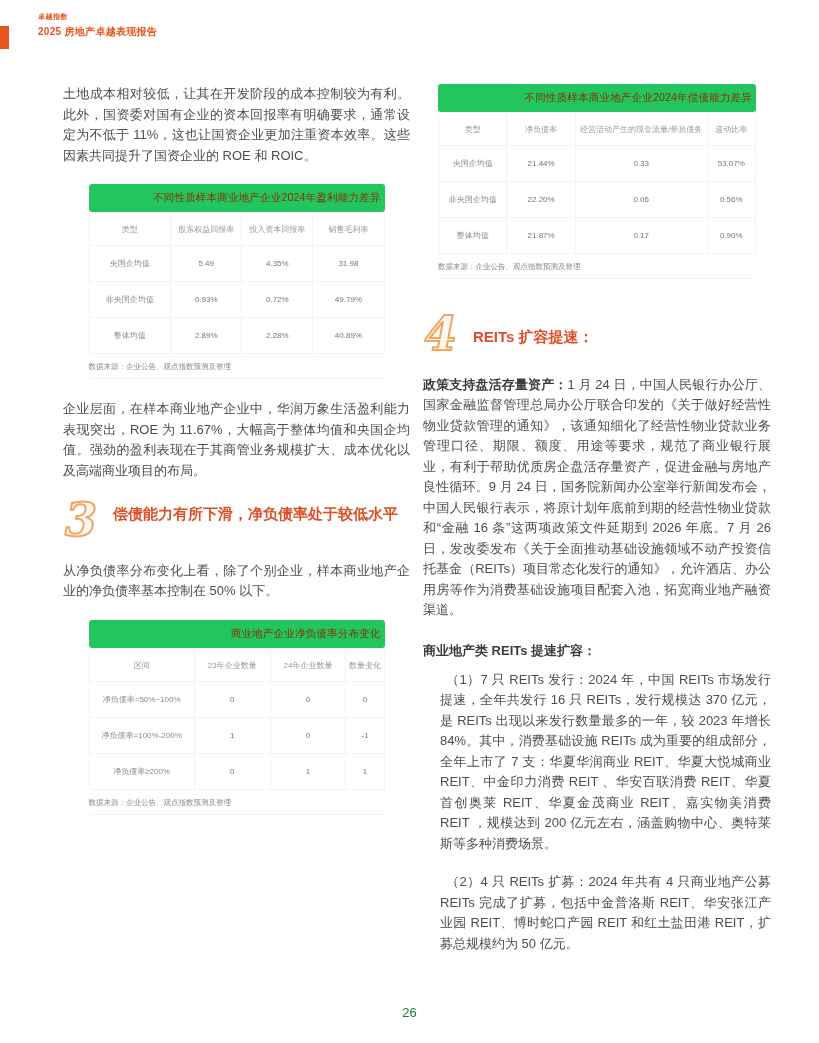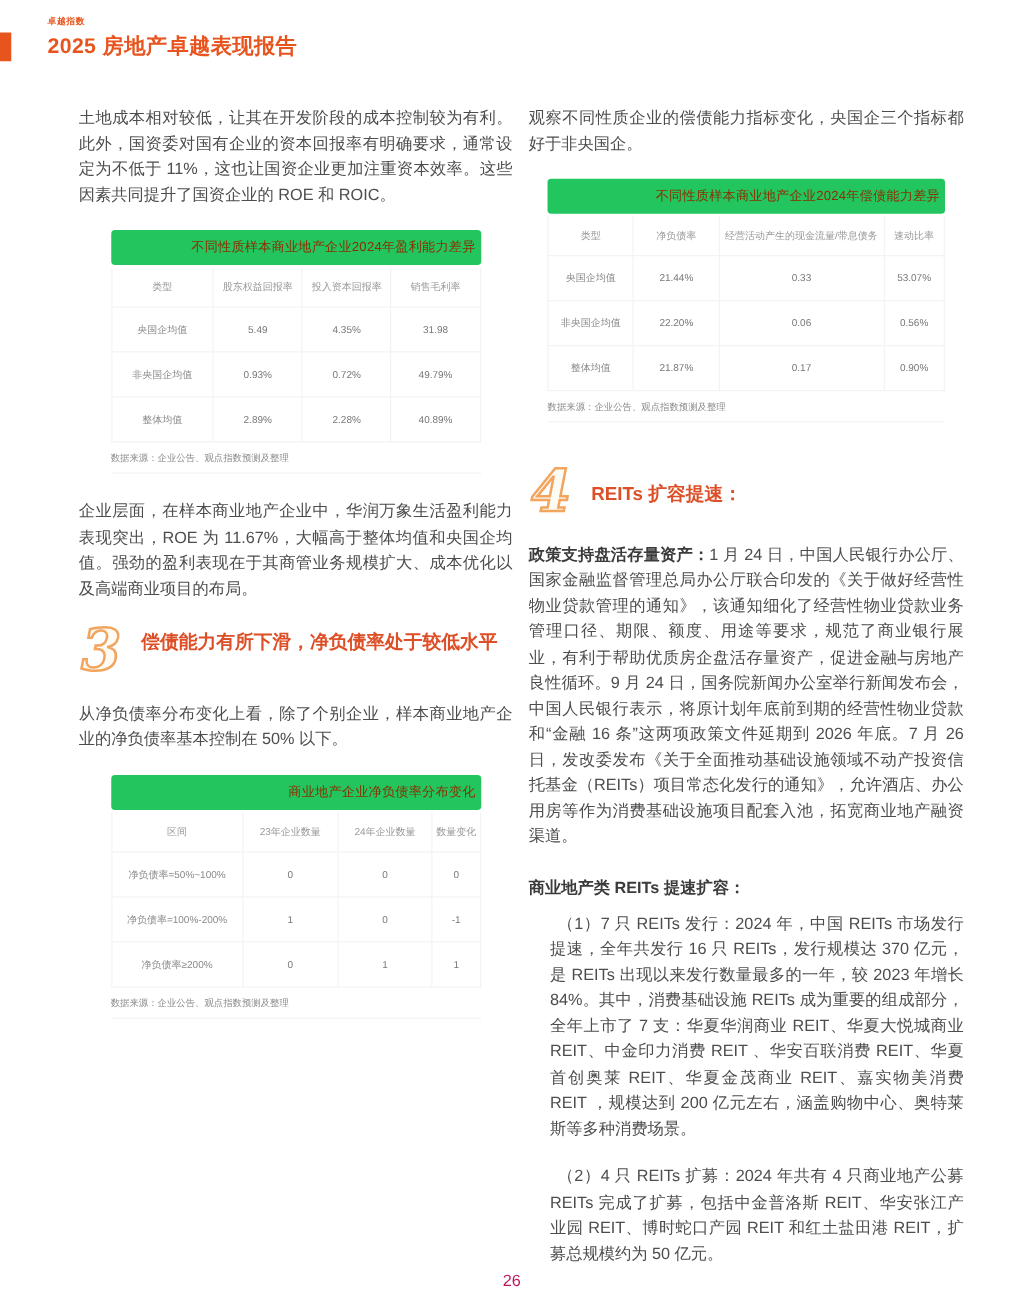--- a/index.html
+++ b/index.html
@@ -5,21 +5,21 @@
   html,body{margin:0;padding:0;}
   body{
     width:819px;height:1043px;background:#ffffff;position:relative;overflow:hidden;
     font-family:"Liberation Sans","DejaVu Sans",sans-serif;
     -webkit-font-smoothing:antialiased;
   }
   
   .brand-bar{position:absolute;left:0;top:26px;width:9px;height:23px;background:#e8541e;}
   .brand{position:absolute;left:38px;top:12px;color:#e8541e;}
   .brand-small{font-size:7px;font-weight:bold;letter-spacing:.5px;}
-  .brand-title{font-size:17px;font-weight:bold;margin-top:3px;letter-spacing:.3px;}
+  .brand-title{font-size:10px;font-weight:bold;margin-top:3px;letter-spacing:.3px;}
   
   .content{position:absolute;left:63px;top:84px;width:708px;display:flex;gap:13px;}
   .col{width:347px;}
   .col.right{width:348px;}
   p.body{
     font-size:13px;line-height:20.5px;color:#4d4d4d;text-align:justify;
     margin:0 0 18px 0;
   }
   .lead{font-weight:bold;color:#3b3b3b;}
   .bold-line{font-size:13px;font-weight:bold;color:#3b3b3b;margin:21px 0 10px 0;}
@@ -53,22 +53,22 @@
     color:#fefaf4;-webkit-text-stroke:2px #f2a55f;
     padding:0 16px 0 2px;flex:none;
   }
   .sec-title{
     color:#dd4f27;font-weight:bold;font-size:15px;line-height:23px;padding-top:3px;
     text-align:justify;
   }
   .sec-title.single{padding-top:12px;}
   
   .page-num{
-    position:absolute;left:0;right:0;bottom:11px;text-align:center;
-    font-size:13px;color:#be185d;
+    position:absolute;left:0;right:0;bottom:23px;text-align:center;
+    font-size:13px;color:#15803d;
   }
 </style>
 </head>
 <body>
 
 <div class="brand-bar"></div>
 <div class="brand">
   <div class="brand-small">卓越指数</div>
   <div class="brand-title">2025 房地产卓越表现报告</div>
 </div>
@@ -155,21 +155,20 @@
           </tr>
         </tbody>
       </table>
       <div class="tbl-source">数据来源：企业公告、观点指数预测及整理</div>
     </div>
 
   </div>
 
   <div class="col right">
 
-    <p class="body">观察不同性质企业的偿债能力指标变化，央国企三个指标都好于非央国企。</p>
 
     <div class="tbl wide">
       <div class="tbl-title">不同性质样本商业地产企业2024年偿债能力差异</div>
       <table>
         <thead>
           <tr>
             <th style="width:20%">类型</th>
             <th style="width:20%">净负债率</th>
             <th style="width:40%">经营活动产生的现金流量/带息债务</th>
             <th>速动比率</th>

